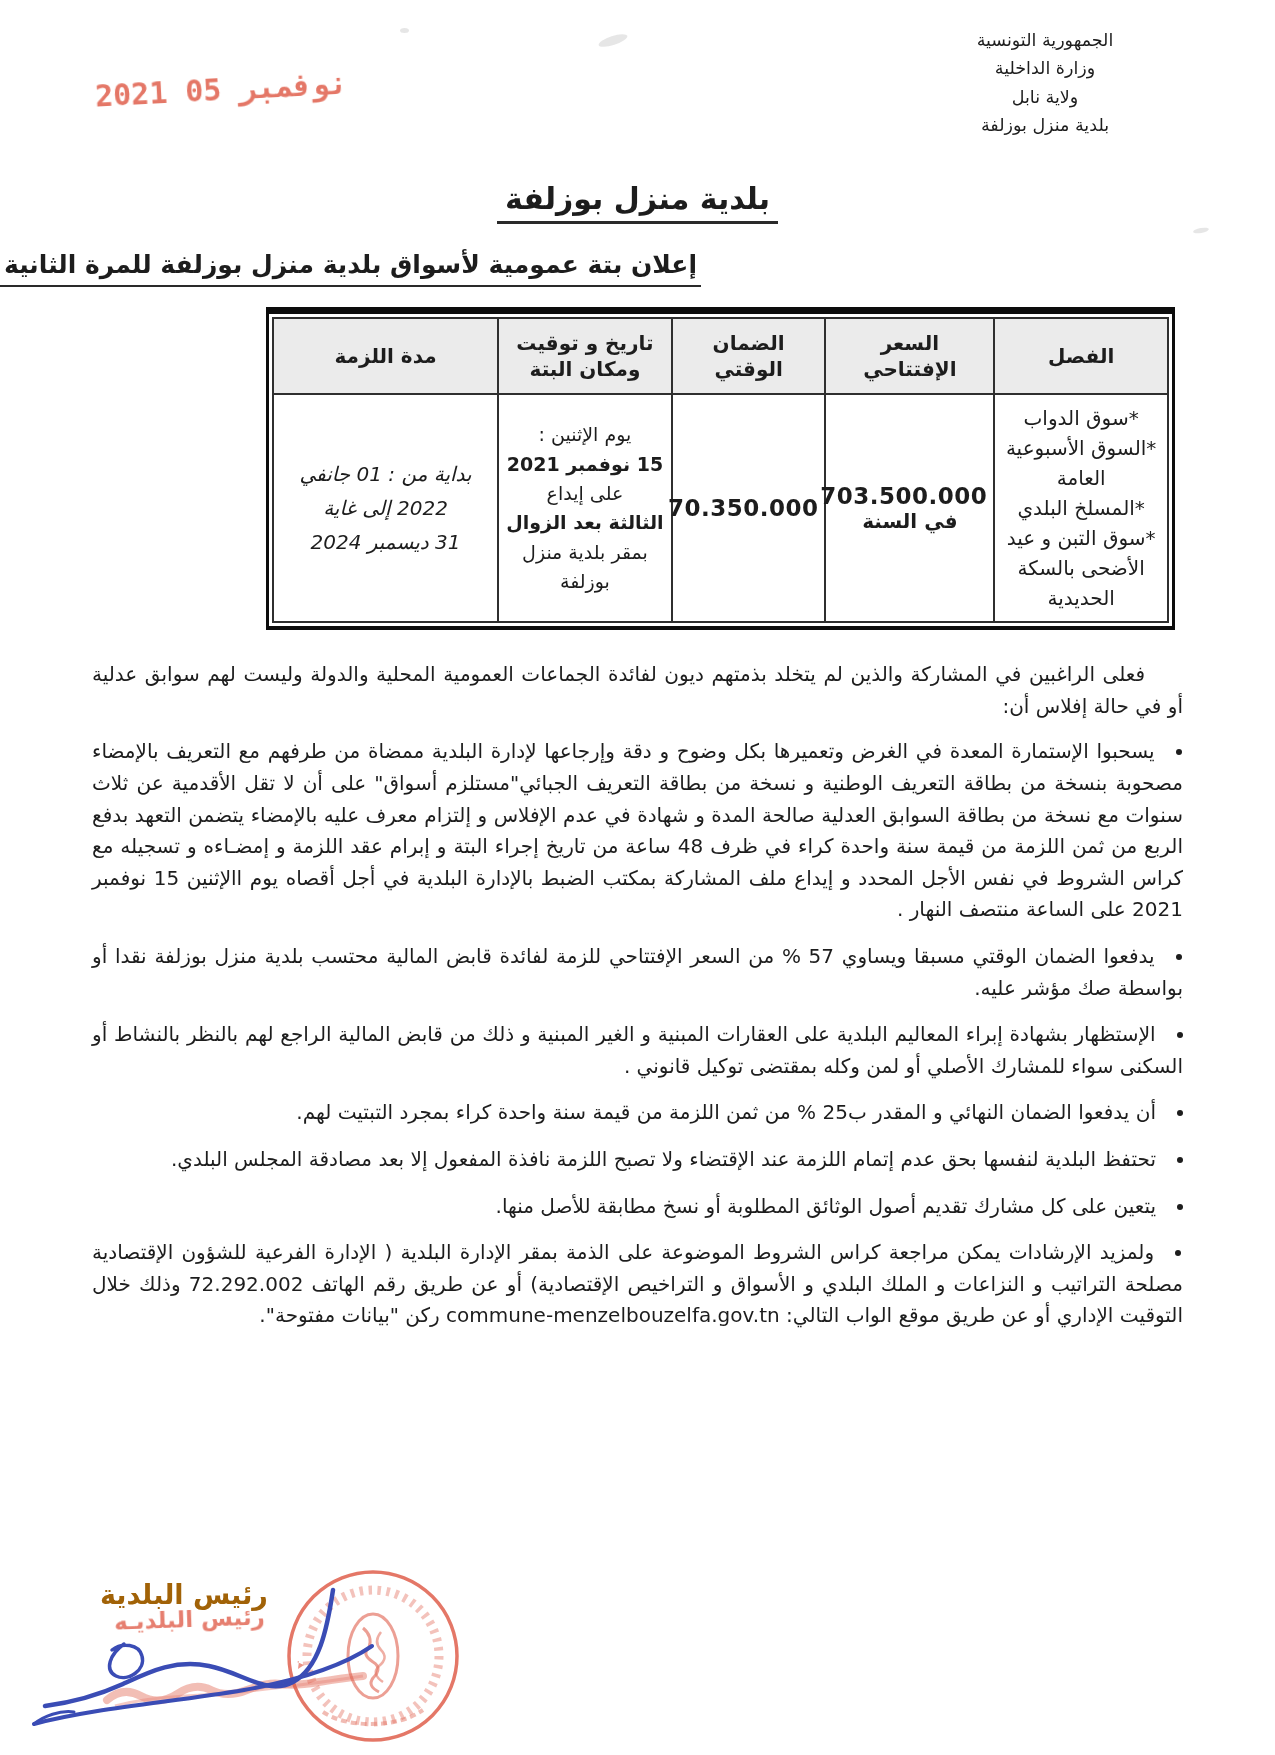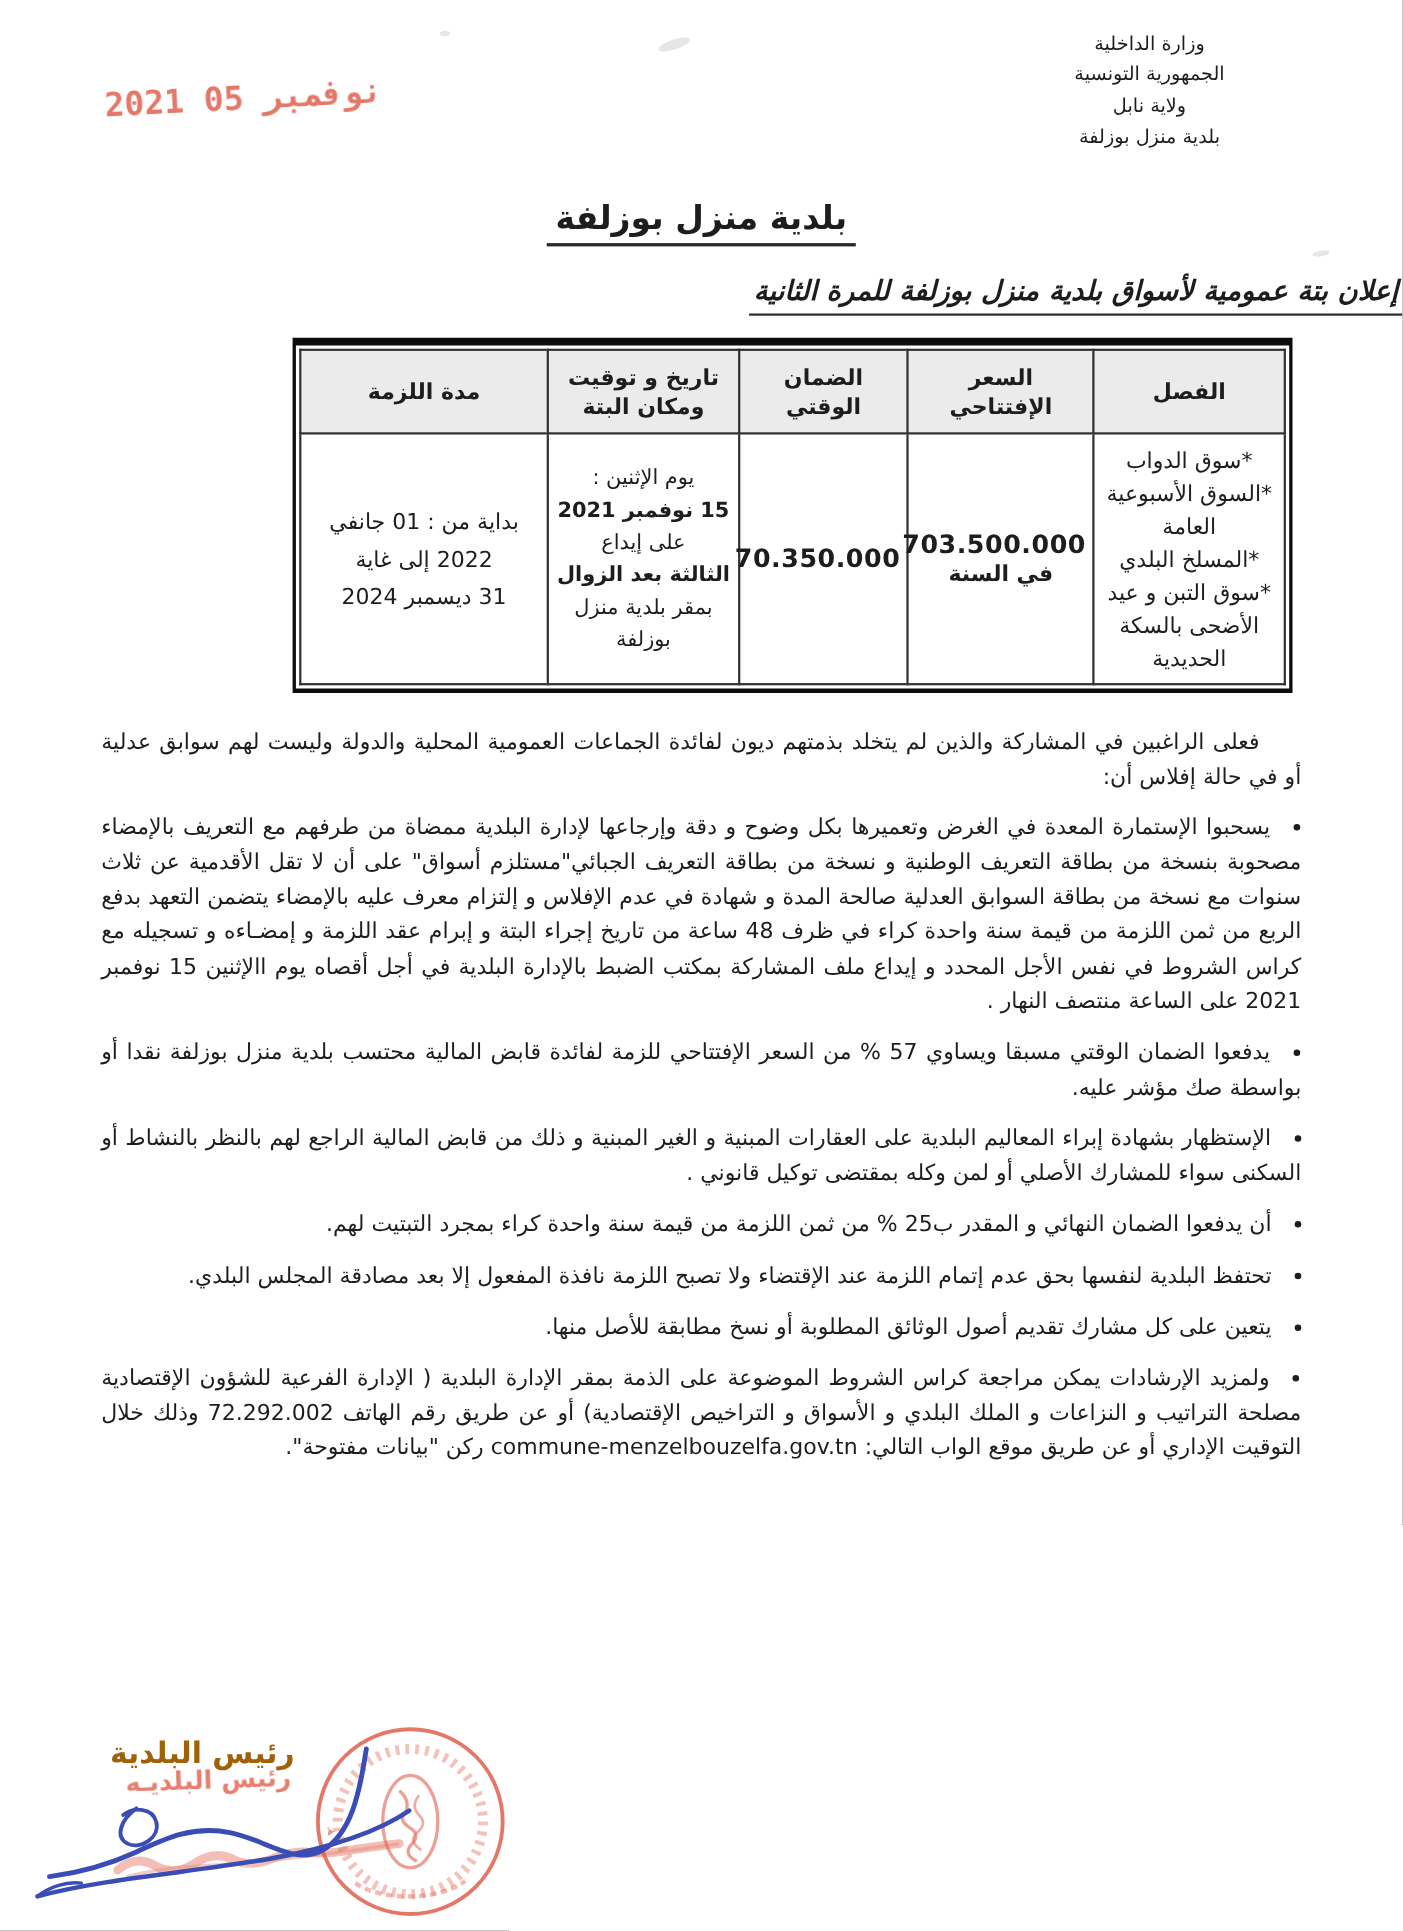--- a/index.html
+++ b/index.html
@@ -20,21 +20,21 @@
   
   .gov-header {
     width:360px; margin:26px 50px 0 auto;
     text-align:center; font-size:17.5px; line-height:1.62;
   }
   .title-wrap { text-align:center; margin-top:42px; }
   .page-title {
     display:inline-block; font-size:30px; font-weight:bold;
     border-bottom:3px solid #2a2a2a; padding:0 8px 5px;
   }
-  .subtitle-wrap { text-align:right; margin-top:26px;font-style:italic; }
+  .subtitle-wrap { text-align:left; margin-top:26px; }
   .subtitle {
     display:inline-block; font-size:25px; font-weight:bold;
     border-bottom:2.5px solid #2a2a2a; padding:0 4px 6px;
   }
   .intro {
     margin:14px 92px 0; font-size:20px; line-height:1.6;
     text-align:justify; text-indent:34px;
   }
   
   .table-wrap {
@@ -52,21 +52,21 @@
   .col-chapter  { width:173px; }
   .col-price    { width:168px; }
   .col-guar     { width:153px; }
   .col-datetime { width:173px; }
   .col-duration { width:224px; }
   .chapter-cell { font-size:20px; line-height:1.5; white-space:pre-line; }
   .amount { font-size:23px; font-weight:bold; letter-spacing:.5px; }
   .amount-unit { font-size:20px; font-weight:bold; margin-top:0; }
   .dt-cell span { display:block; font-size:19px; line-height:1.55; }
   .dt-cell span.b { font-weight:bold; }
-  .duration-cell { font-size:20px; line-height:1.7; white-space:pre-line; }
+  .duration-cell { font-size:20px; line-height:1.7; white-space:pre-line;font-style:italic; }
   
   .lead {
     margin:28px 92px 0; font-size:20px; line-height:1.6;
     text-align:justify; text-indent:38px;
   }
   ul.conds {
     margin:14px 92px 0; padding:0;
     list-style-position:inside; list-style-type:disc;
   }
   ul.conds li {
@@ -95,22 +95,22 @@
   .a3 { left:1193px; top:228px; width:16px; height:5px; transform:rotate(-10deg); }
 </style>
 </head>
 <body>
 
 <div class="page">
 
   <div class="date-stamp">2021 نوفمبر 05</div>
 
   <div class="gov-header">
+    <div>الجمهورية التونسية</div>
     <div>وزارة الداخلية</div>
-    <div>الجمهورية التونسية</div>
     <div>ولاية نابل</div>
     <div>بلدية منزل بوزلفة</div>
   </div>
 
   <div class="title-wrap">
     <span class="page-title">بلدية منزل بوزلفة</span>
   </div>
 
   <div class="subtitle-wrap">
     <span class="subtitle">إعلان بتة عمومية لأسواق بلدية منزل بوزلفة للمرة الثانية</span>

